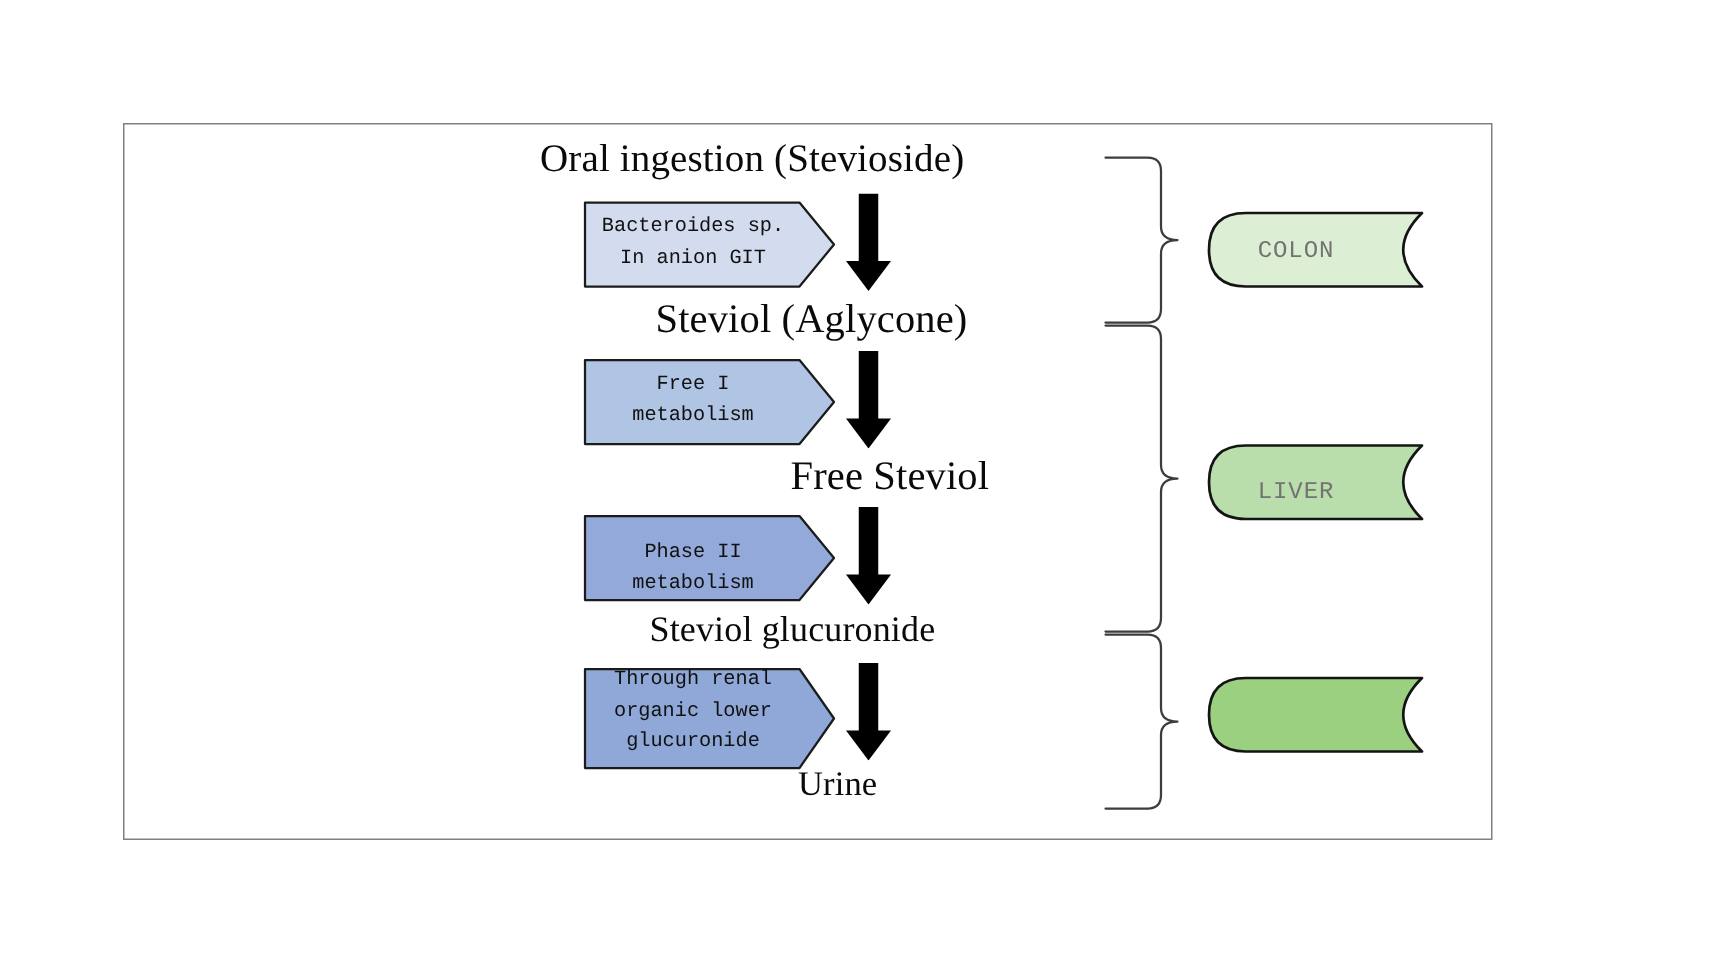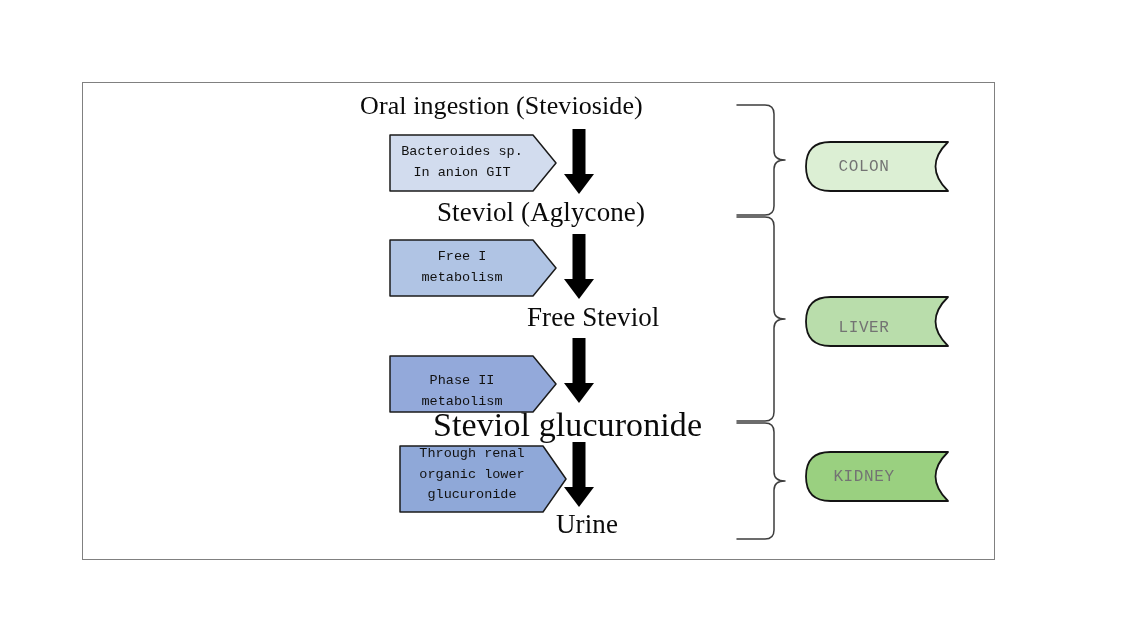--- a/index.html
+++ b/index.html
@@ -36,50 +36,50 @@
 </style>
 </head>
 <body>
 
 <div id="frame"></div>
 
 <div id="layer">
     <div class="stage-label" style="left: 360px; top: 93px; font-size: 26px;">Oral ingestion (Stevioside)</div>
     <div class="stage-label" style="left: 437px; top: 199px; font-size: 27px;">Steviol (Aglycone)</div>
     <div class="stage-label" style="left: 497px; top: 304px; font-size: 27px; margin-left: 30px;">Free Steviol</div>
-    <div class="stage-label" style="left: 433px; top: 408px; font-size: 34px;">Steviol glucuronide</div>
-    <div class="stage-label" style="left: 556px; top: 511px; font-size: 27px;">Urine</div>
+    <div class="stage-label" style="left: 433px; top: 408px; font-size: 24px;">Steviol glucuronide</div>
+    <div class="stage-label" style="left: 532px; top: 511px; font-size: 23px;">Urine</div>
     <div class="pent" style="left: 389px; top: 134px; width: 168px; height: 58px;">
       <svg width="168" height="58" viewBox="0 0 168 58">
         <path d="M1,1 L144,1 L167,29 L144,57 L1,57 Z" fill="#d2dcee" stroke="#1b1b1b" stroke-width="1.5" stroke-linejoin="round" stroke-linecap="round"></path>
       </svg>
       <div class="pent-text">
         <span>Bacteroides sp.</span>
         <span>In anion GIT</span>
       </div>
     </div>
     <div class="pent" style="left: 389px; top: 239px; width: 168px; height: 58px;">
       <svg width="168" height="58" viewBox="0 0 168 58">
         <path d="M1,1 L144,1 L167,29 L144,57 L1,57 Z" fill="#b0c4e4" stroke="#1b1b1b" stroke-width="1.5" stroke-linejoin="round" stroke-linecap="round"></path>
       </svg>
       <div class="pent-text">
         <span>Free I</span>
         <span>metabolism</span>
       </div>
     </div>
-    <div class="pent" style="left: 389px; top: 343px; width: 168px; height: 74px; margin-top: 12px;">
+    <div class="pent" style="left: 389px; top: 343px; width: 168px; height: 74px;">
       <svg width="168" height="58" viewBox="0 0 168 58">
         <path d="M1,1 L144,1 L167,29 L144,57 L1,57 Z" fill="#93a9da" stroke="#1b1b1b" stroke-width="1.5" stroke-linejoin="round" stroke-linecap="round"></path>
       </svg>
       <div class="pent-text">
         <span>Phase II</span>
         <span>metabolism</span>
       </div>
     </div>
-    <div class="pent" style="left: 399px; top: 445px; width: 168px; height: 60px;">
+    <div class="pent" style="left: 389px; top: 445px; width: 168px; height: 60px;">
       <svg width="168" height="68" viewBox="0 0 168 68">
         <path d="M1,1 L144,1 L167,34 L144,67 L1,67 Z" fill="#8fa8d8" stroke="#1b1b1b" stroke-width="1.5" stroke-linejoin="round" stroke-linecap="round"></path>
       </svg>
       <div class="pent-text">
         <span>Through renal</span>
         <span>organic lower</span>
         <span>glucuronide</span>
       </div>
     </div>
     <div class="dnarrow" style="left: 562px; top: 129px;">
@@ -126,15 +126,14 @@
     <div class="organ" style="left: 805px; top: 296px; width: 144px; height: 63px;">
       <svg width="144" height="51" viewBox="0 0 144 51">
         <path d="M25.5,1 L143,1 Q118,25.5 143,50 L25.5,50 Q1,50 1,25.5 Q1,1 25.5,1 Z" fill="#b9ddab" stroke="#141414" stroke-width="1.8" stroke-linejoin="round" stroke-linecap="round"></path>
       </svg>
       <div class="organ-text">LIVER</div>
     </div>
     <div class="organ" style="left: 805px; top: 451px; width: 144px; height: 51px;">
       <svg width="144" height="51" viewBox="0 0 144 51">
         <path d="M25.5,1 L143,1 Q118,25.5 143,50 L25.5,50 Q1,50 1,25.5 Q1,1 25.5,1 Z" fill="#9ad080" stroke="#141414" stroke-width="1.8" stroke-linejoin="round" stroke-linecap="round"></path>
       </svg>
-      <div class="organ-text">KIDNEY</div>
     </div>
   </div>
 
 </body></html>

